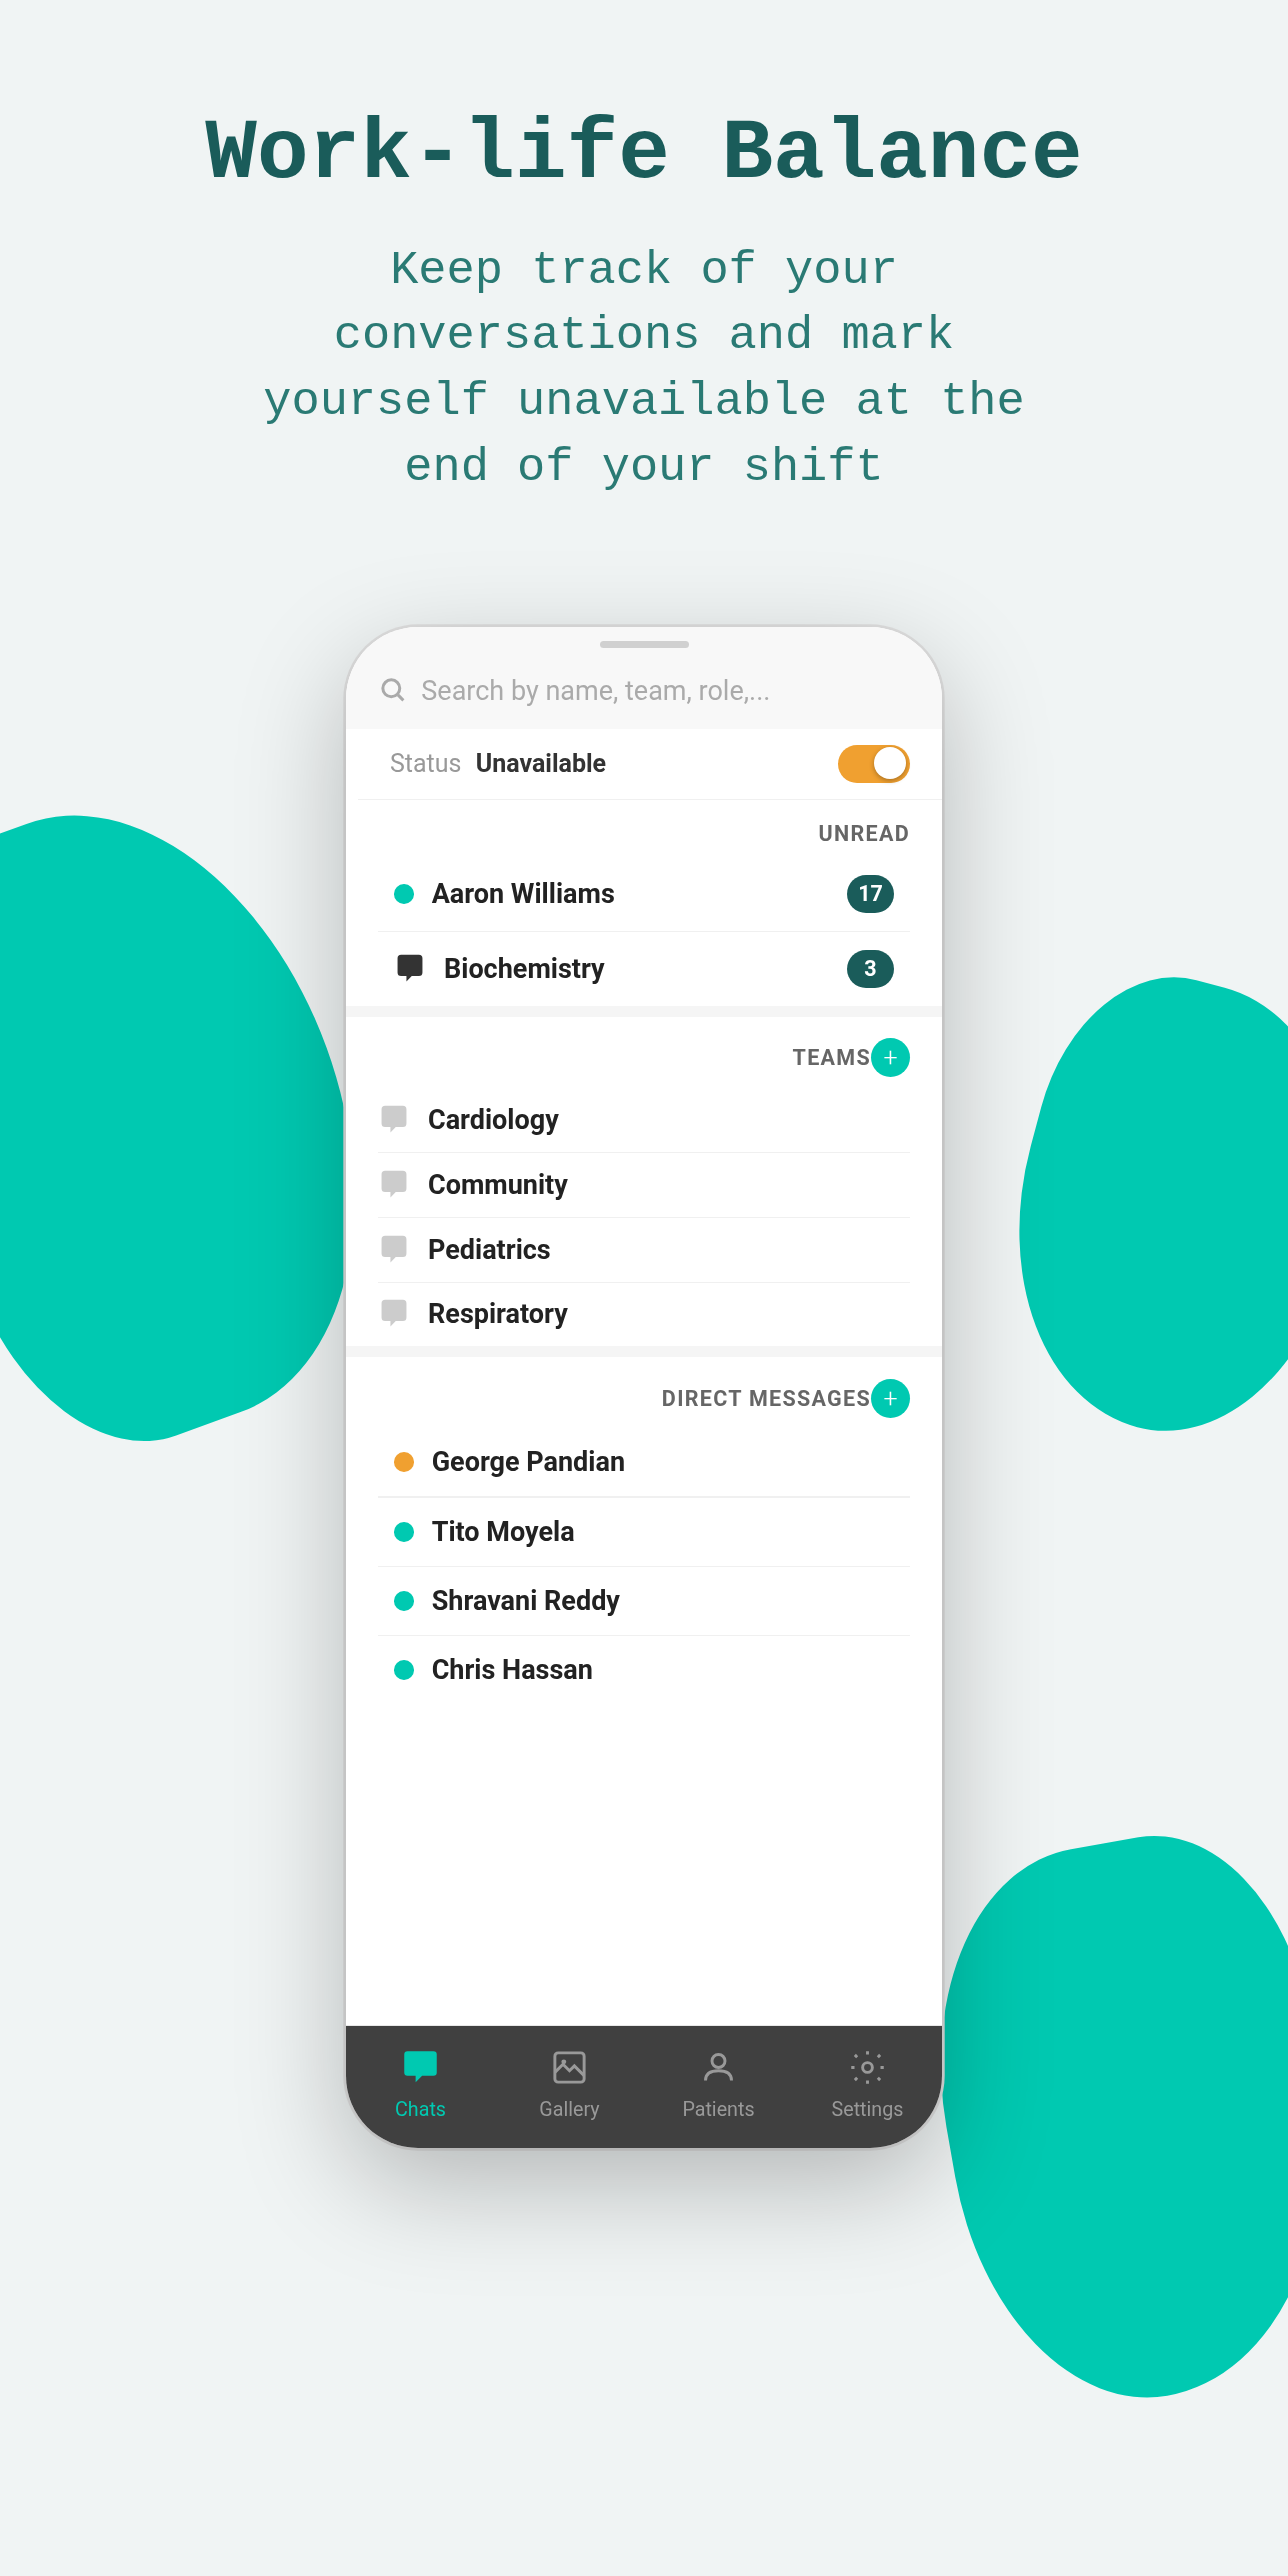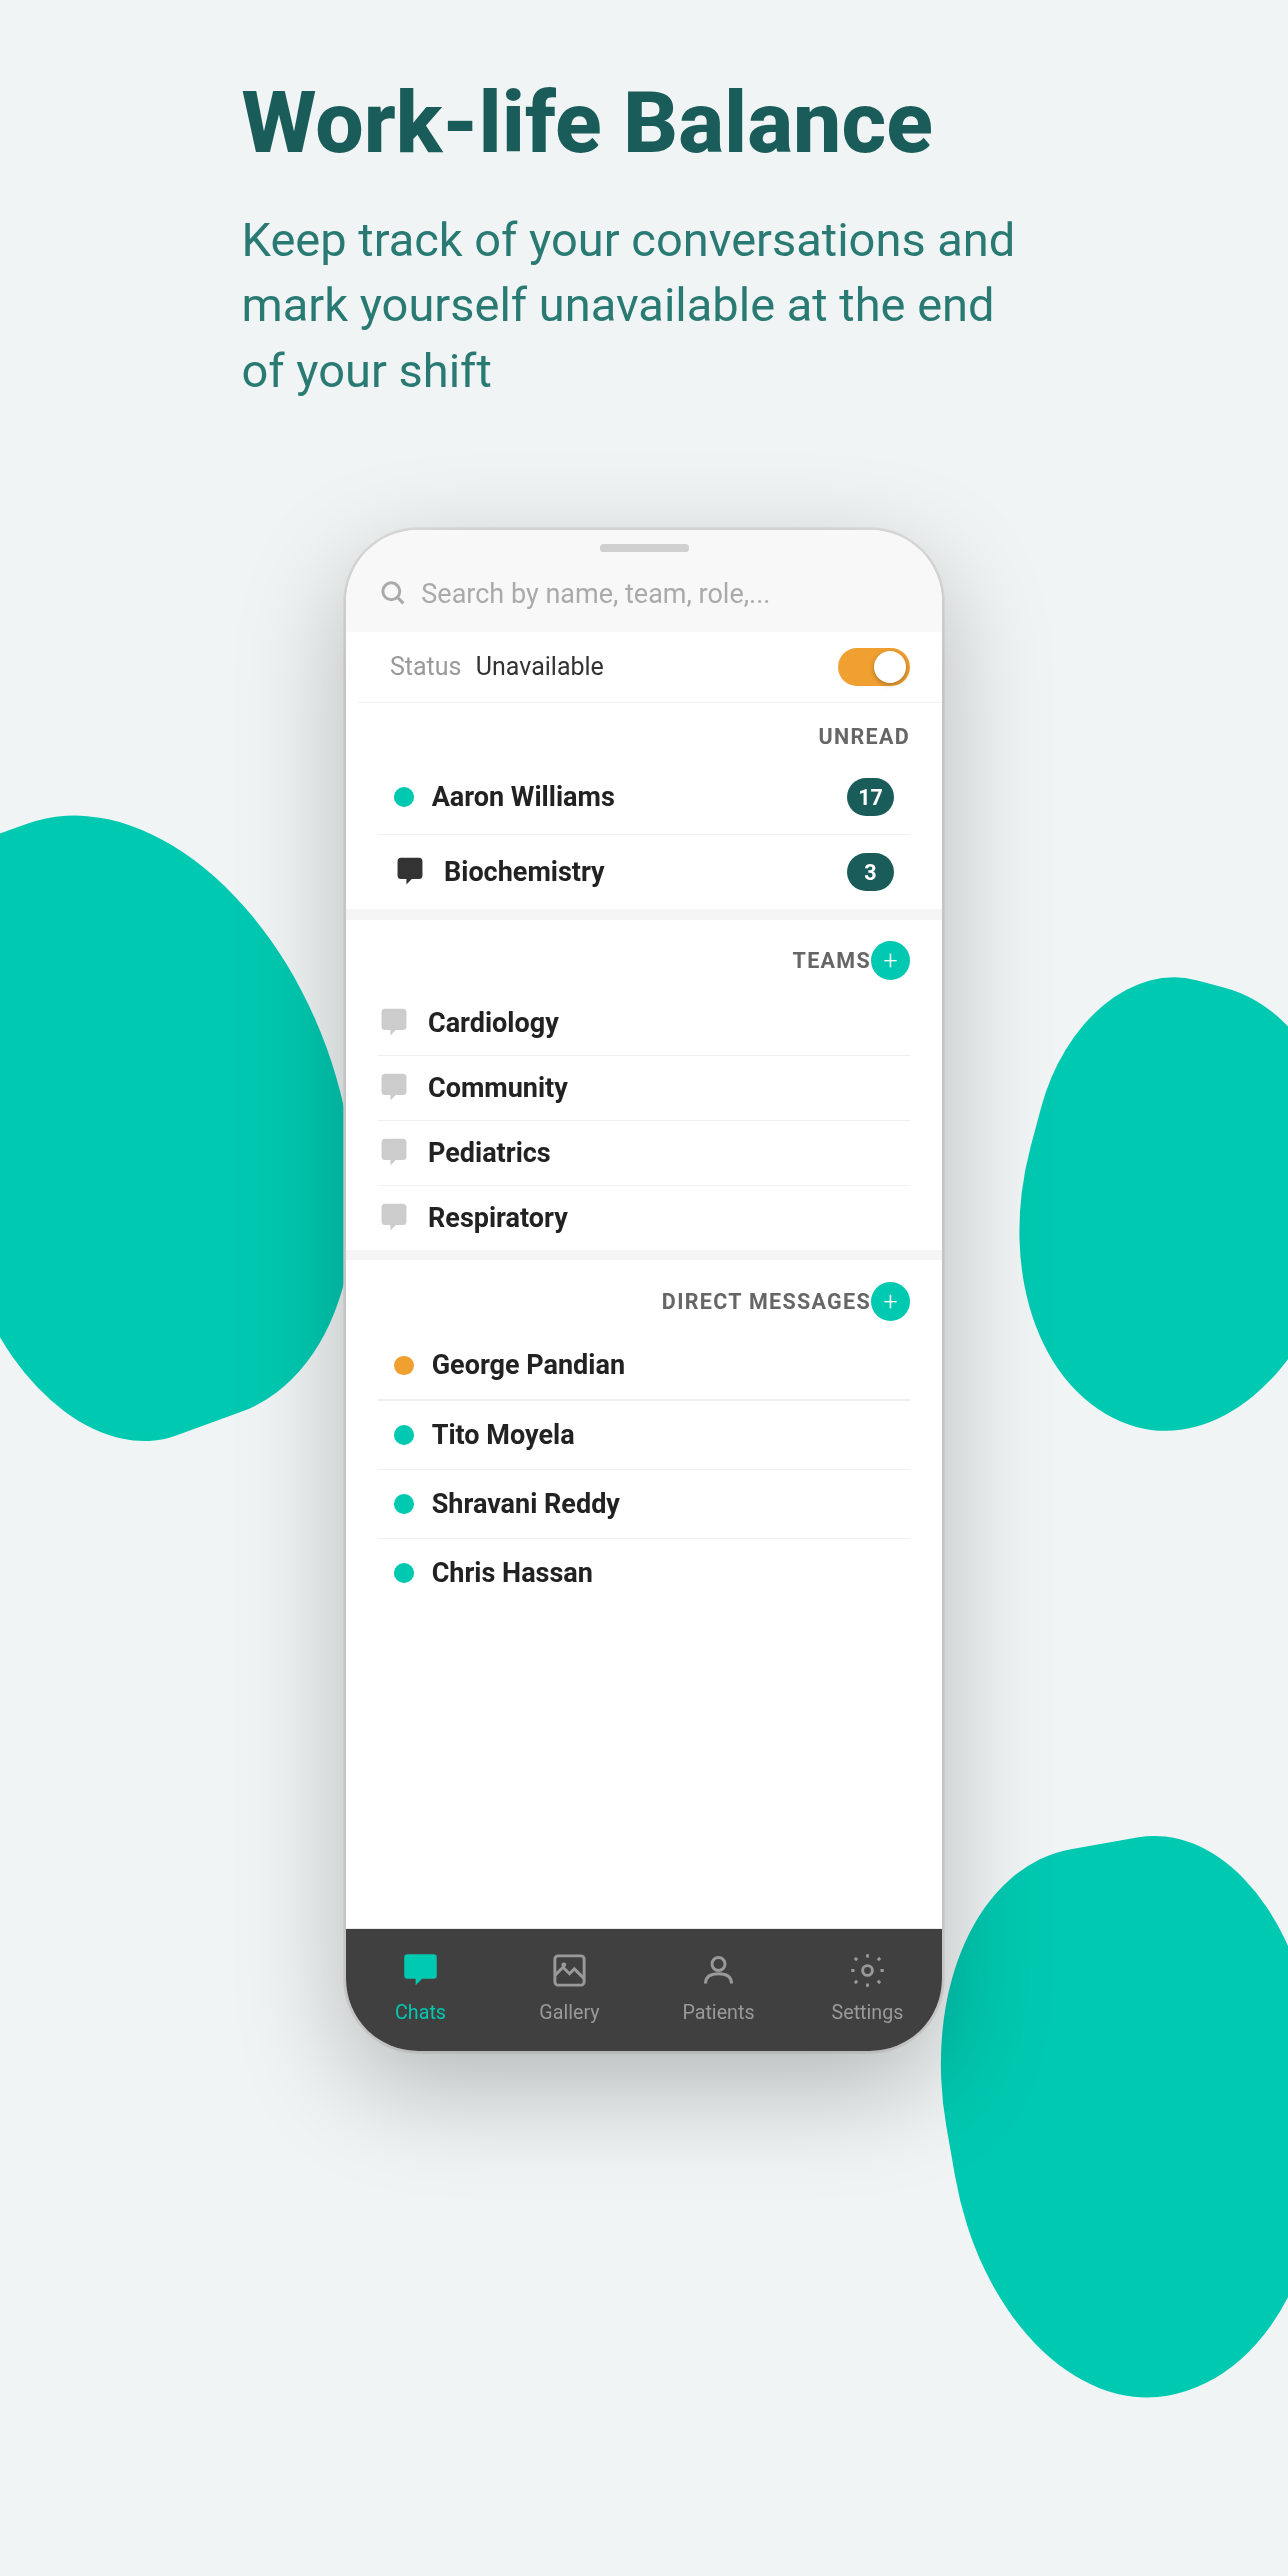--- a/index.html
+++ b/index.html
@@ -47,22 +47,24 @@
       height: 555px;
       background: #00c9b1;
       border-radius: 50% 40% 60% 50%;
       transform: rotate(-10deg);
       z-index: 0;
     }
 
     .header-section {
       position: relative;
       z-index: 1;
-      padding: 76px 179px 72px;
+      text-align: center;
+      padding: 107px 179px 72px;
       max-width: 1288px;
+      font-family: Liberation Mono, monospace;
     }
 
     .main-title {
       font-size: 86px;
       font-weight: 800;
       color: #1a5c5a;
       line-height: 1.1;
       margin-bottom: 36px;
     }
 
@@ -139,21 +141,21 @@
       border-bottom: 0.9px solid #f0f0f0;
       margin-left: 12px;
     }
     .status-label {
       font-size: 25px;
       color: #999;
       font-weight: 400;
     }
     .status-value {
       font-size: 25px;
-      font-weight: 400;
+      font-weight: 700;
       color: #333;
       flex: 1;
     }
     .toggle-switch {
       width: 72px;
       height: 38px;
       background: #f0a030;
       border-radius: 19px;
       position: relative;
       cursor: pointer;

